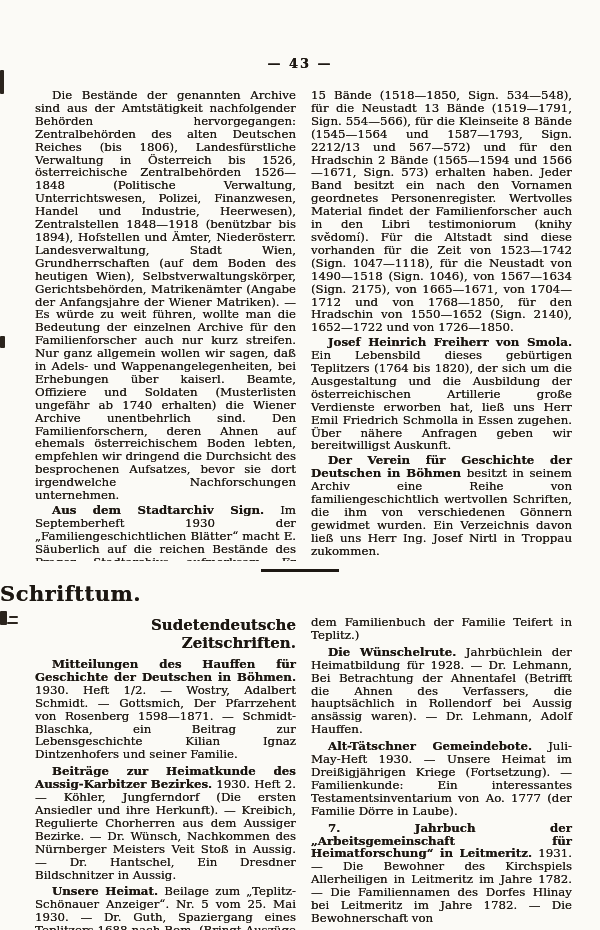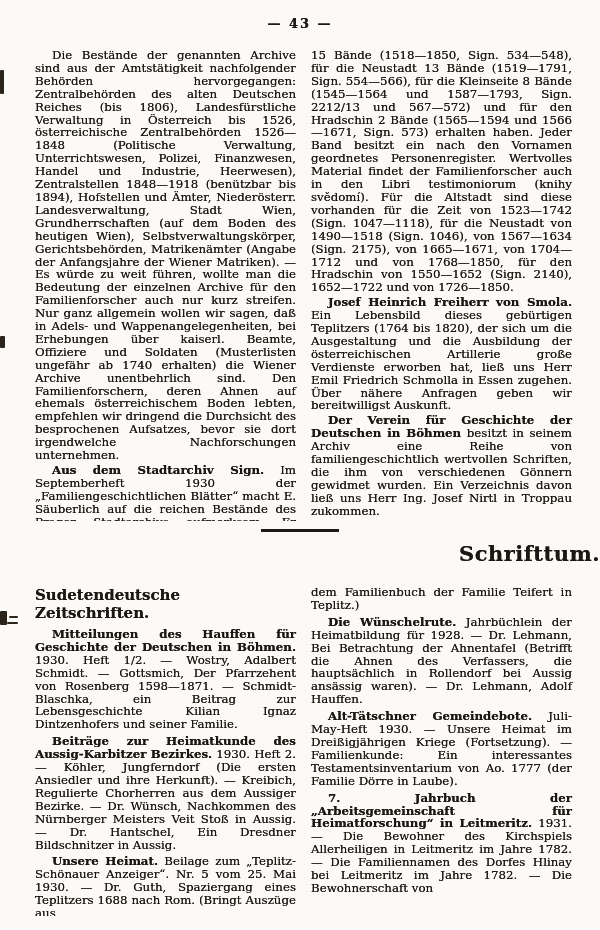--- a/index.html
+++ b/index.html
@@ -15,20 +15,21 @@
     color:#1c1712;
     overflow:hidden;
     text-shadow:0 0 0.35px rgba(25,18,10,0.85);
   }
   .page-number{
     text-align:center;
     padding-top:16px;
     font-size:13px;
     font-weight:bold;
     letter-spacing:2px;
+    margin-top:40px;
   }
   .top-columns{
     display:flex;
     column-gap:15px;
     padding:18px 28px 0 35px;
     height:472px;
     overflow:hidden;
   }
   .col{
     flex:1 1 0;
@@ -38,35 +39,35 @@
   }
   .col p{margin:0 0 2px 0;text-indent:17px;}
   .col p.noindent{text-indent:0;}
   .lead{font-weight:bold;}
   .divider{
     width:78px;height:3px;
     background:#1d1813;
     margin:8px auto 9px auto;
   }
   .section-title{
-    text-align:right;
+    text-align:left;
     font-size:21px;
     font-weight:bold;
     letter-spacing:0.5px;
-    margin:0 0 20px 0;
+    margin:0 0 10px 0;
   }
   .bottom-columns{
     display:flex;
     column-gap:15px;
     padding:0 28px 0 35px;
     height:330px;
     overflow:hidden;
   }
   .col .col-heading{
-    text-align:left;
+    text-align:right;
     font-size:15px;
     font-weight:bold;
     text-indent:0;
     margin:0 0 6px 0;
     line-height:18px;
   }
   .bottom-columns .col p{margin:0 0 4px 0;}
   
   .artifact{position:absolute;background:#2b241d;border-radius:1px;}
   .a1{left:0;top:70px;width:4px;height:24px;}

